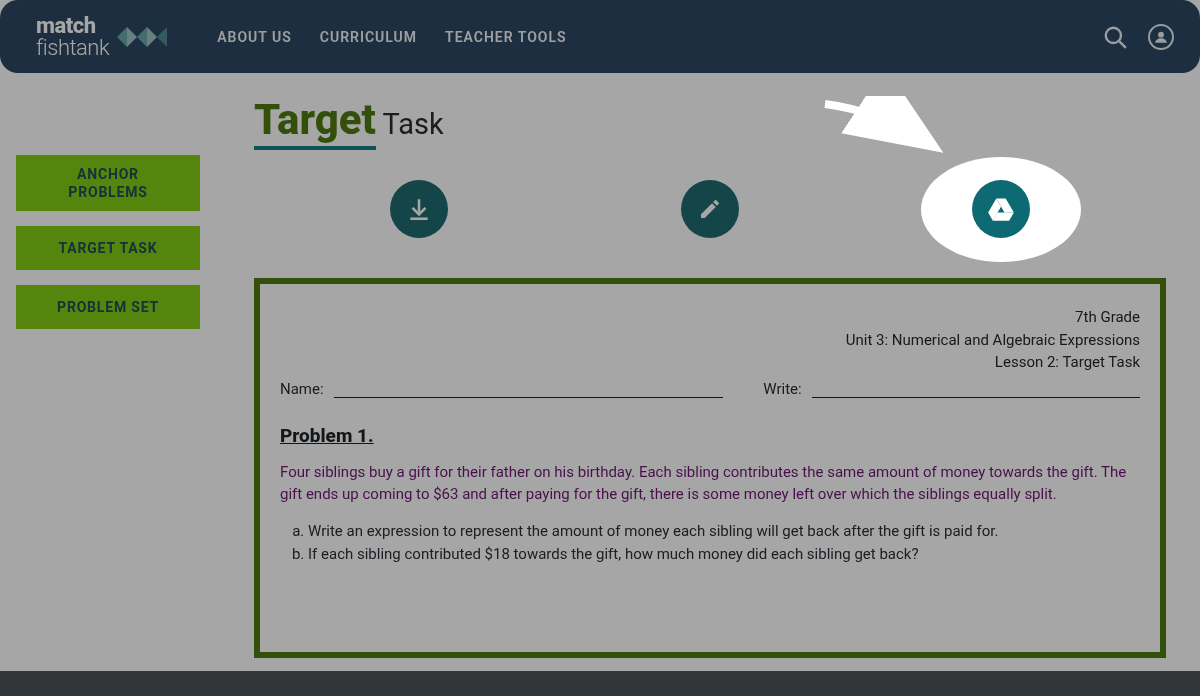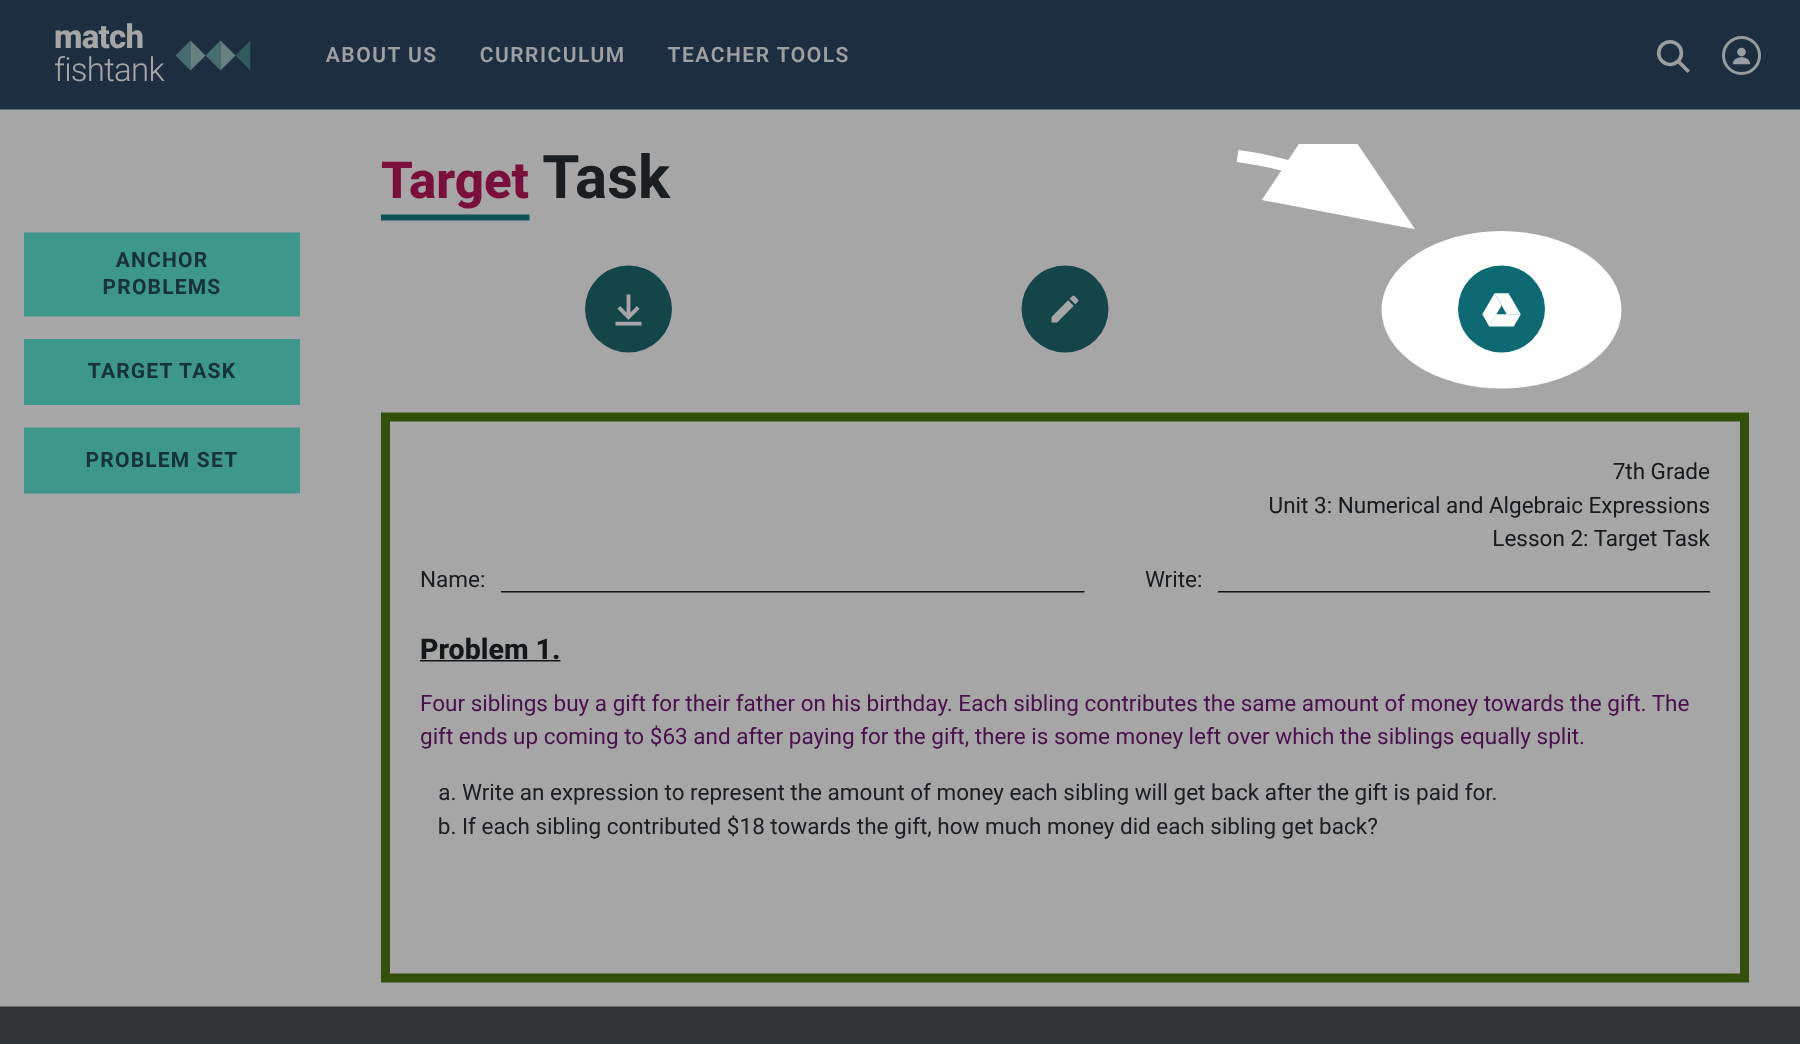--- a/index.html
+++ b/index.html
@@ -22,20 +22,21 @@
     }
 
     
     .header {
       background: #2b4762;
       height: 73px;
       display: flex;
       align-items: center;
       padding: 0 26px 0 36px;
       gap: 40px;
+      border-radius: 18px;
     }
     .logo { display: flex; align-items: center; gap: 8px; color: #fff; }
     .logo-text { display: flex; flex-direction: column; line-height: 1; }
     .logo-text .bold { font-weight: 800; font-size: 22px; letter-spacing: -0.5px; }
     .logo-text .thin { font-weight: 300; font-size: 22px; letter-spacing: -0.5px; }
     .logo-mark svg { display: block; }
 
     .nav { display: flex; gap: 28px; margin-left: 10px; }
     .nav-item {
       color: #f3f5f7; font-size: 14px; letter-spacing: 1px; font-weight: 600;
@@ -43,36 +44,36 @@
     }
     .header-right { margin-left: auto; display: flex; align-items: center; gap: 20px; }
     .icon-btn { color: #fff; cursor: pointer; display: flex; align-items: center; justify-content: center; }
     .user-circle { width: 26px; height: 26px; border: 2px solid #e6eef3; border-radius: 50%; display:flex; align-items:center; justify-content:center; }
 
     
     .body { display: flex; padding: 0; height: calc(100% - 73px - 25px); position: relative; }
 
     .sidebar { width: 200px; padding: 82px 0 0 16px; display: flex; flex-direction: column; gap: 15px; }
     .side-btn {
-      background: #5eead4; color: #244d56; font-weight: 700; font-size: 14px;
+      background: #84cc16; color: #244d56; font-weight: 700; font-size: 14px;
       letter-spacing: 0.8px; text-align: center; padding: 14px 8px;
       cursor: pointer;
     }
     .side-btn.anchor { padding: 10px 8px; line-height: 1.3; }
     .side-btn span.line2 { display:block; }
 
     .main { flex: 1; padding: 22px 34px 0 54px; }
 
     .title-row { margin-bottom: 30px; }
     .title-row .t-underline {
-      font-size: 34px; font-weight: 800; color: #be185d;
+      font-size: 42px; font-weight: 800; color: #4d7c0f;
       border-bottom: 4px solid #168089; padding-bottom: 2px;
       display: inline-block;
     }
-    .title-row .t-rest { font-size: 40px; font-weight: 700; color: #2a2f33; }
+    .title-row .t-rest { font-size: 29px; font-weight: 400; color: #2a2f33; }
 
     .action-row { display: flex; justify-content: space-between; align-items: center; width: 100%; padding: 0 20px; margin-bottom: 40px; }
     .action-slot { flex:1; display:flex; justify-content:center; align-items:center; position: relative; }
     .circle-btn {
       width: 58px; height: 58px; border-radius: 50%; background: #1f6a70;
       display: flex; align-items: center; justify-content: center; cursor: pointer;
     }
 
     
     .spotlight {

